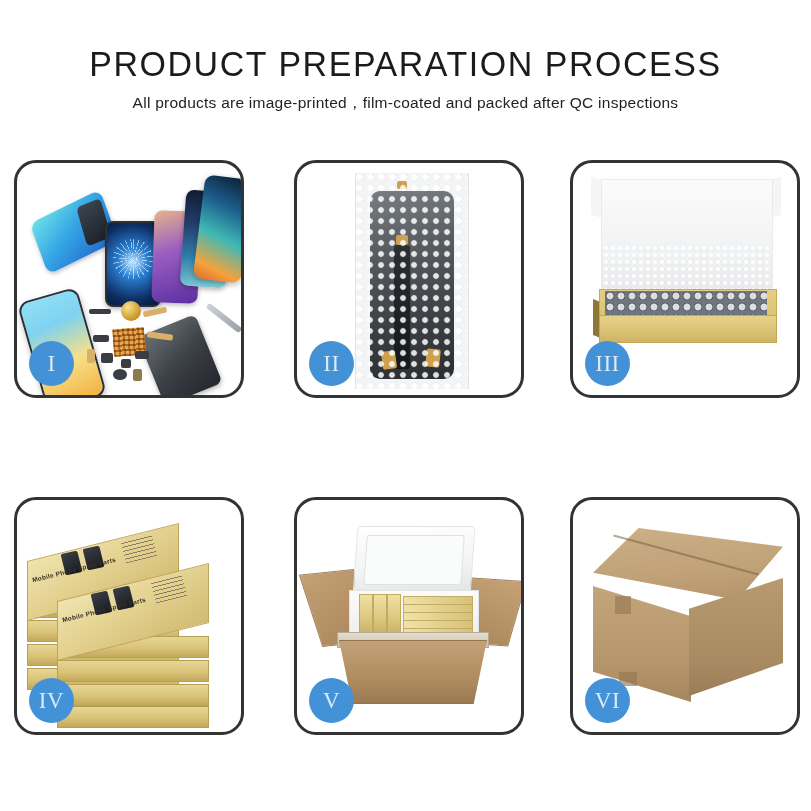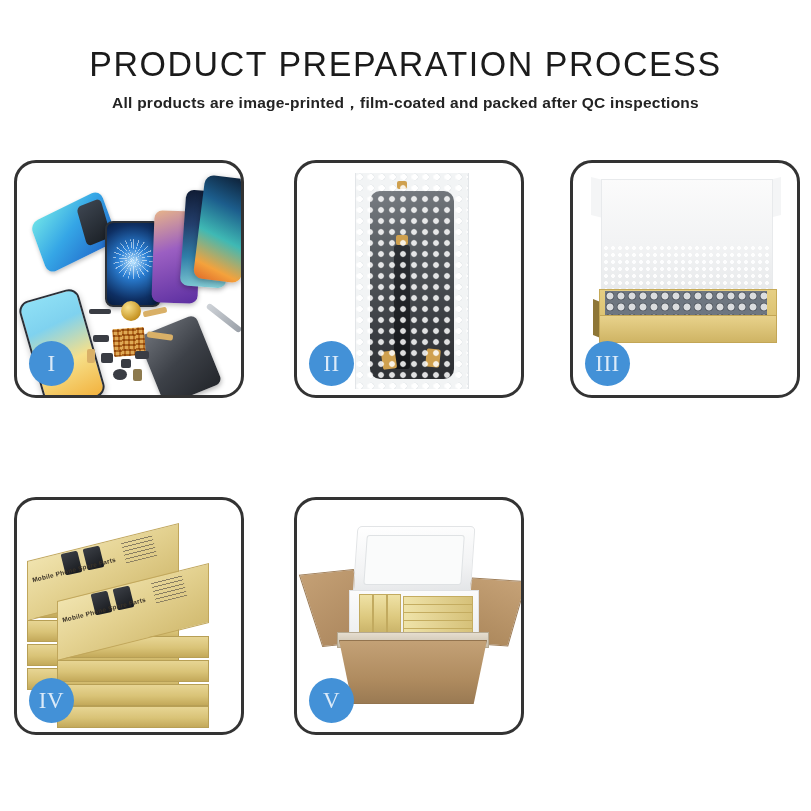--- a/index.html
+++ b/index.html
@@ -30,21 +30,21 @@
     font-weight: 500;
     letter-spacing: 1.6px;
     color: #1b1b1b;
     line-height: 40px;
     transform: scaleX(0.97);
   }
   #page-subtitle {
     margin: 0;
     padding-top: 9px;
     font-size: 15.5px;
-    font-weight: 700;
+    font-weight: 400;
     letter-spacing: 0.25px;
     color: #232323;
     line-height: 20px;
   }
 
   
   #panel-grid {
     position: absolute;
     left: 14px;
     top: 160px;
@@ -566,14 +566,25 @@
       <div class="p5-goldflat" style="top:104px;"></div>
       <div class="p5-goldflat" style="top:112px;"></div>
       <div class="p5-goldflat" style="top:120px;"></div>
       <div class="p5-goldflat" style="top:128px;"></div>
       <div class="p5-carton-rim"></div>
       <div class="p5-carton"></div>
     </div>
     <div class="badge">V</div>
   </div>
 
+  <div class="panel r1 c2">
+    <div class="panel-art">
+      <div class="p6-top"></div>
+      <div class="p6-front"></div>
+      <div class="p6-side"></div>
+      <div class="p6-seam" style="left:38px;top:54px;width:150px;height:2px;transform:rotate(15deg);"></div>
+      <div class="p6-tape" style="left:42px;top:96px;width:16px;height:18px;"></div>
+      <div class="p6-tape" style="left:46px;top:172px;width:18px;height:14px;"></div>
+    </div>
+    <div class="badge">VI</div>
+  </div>
 
 </div>
 
 </body></html>

